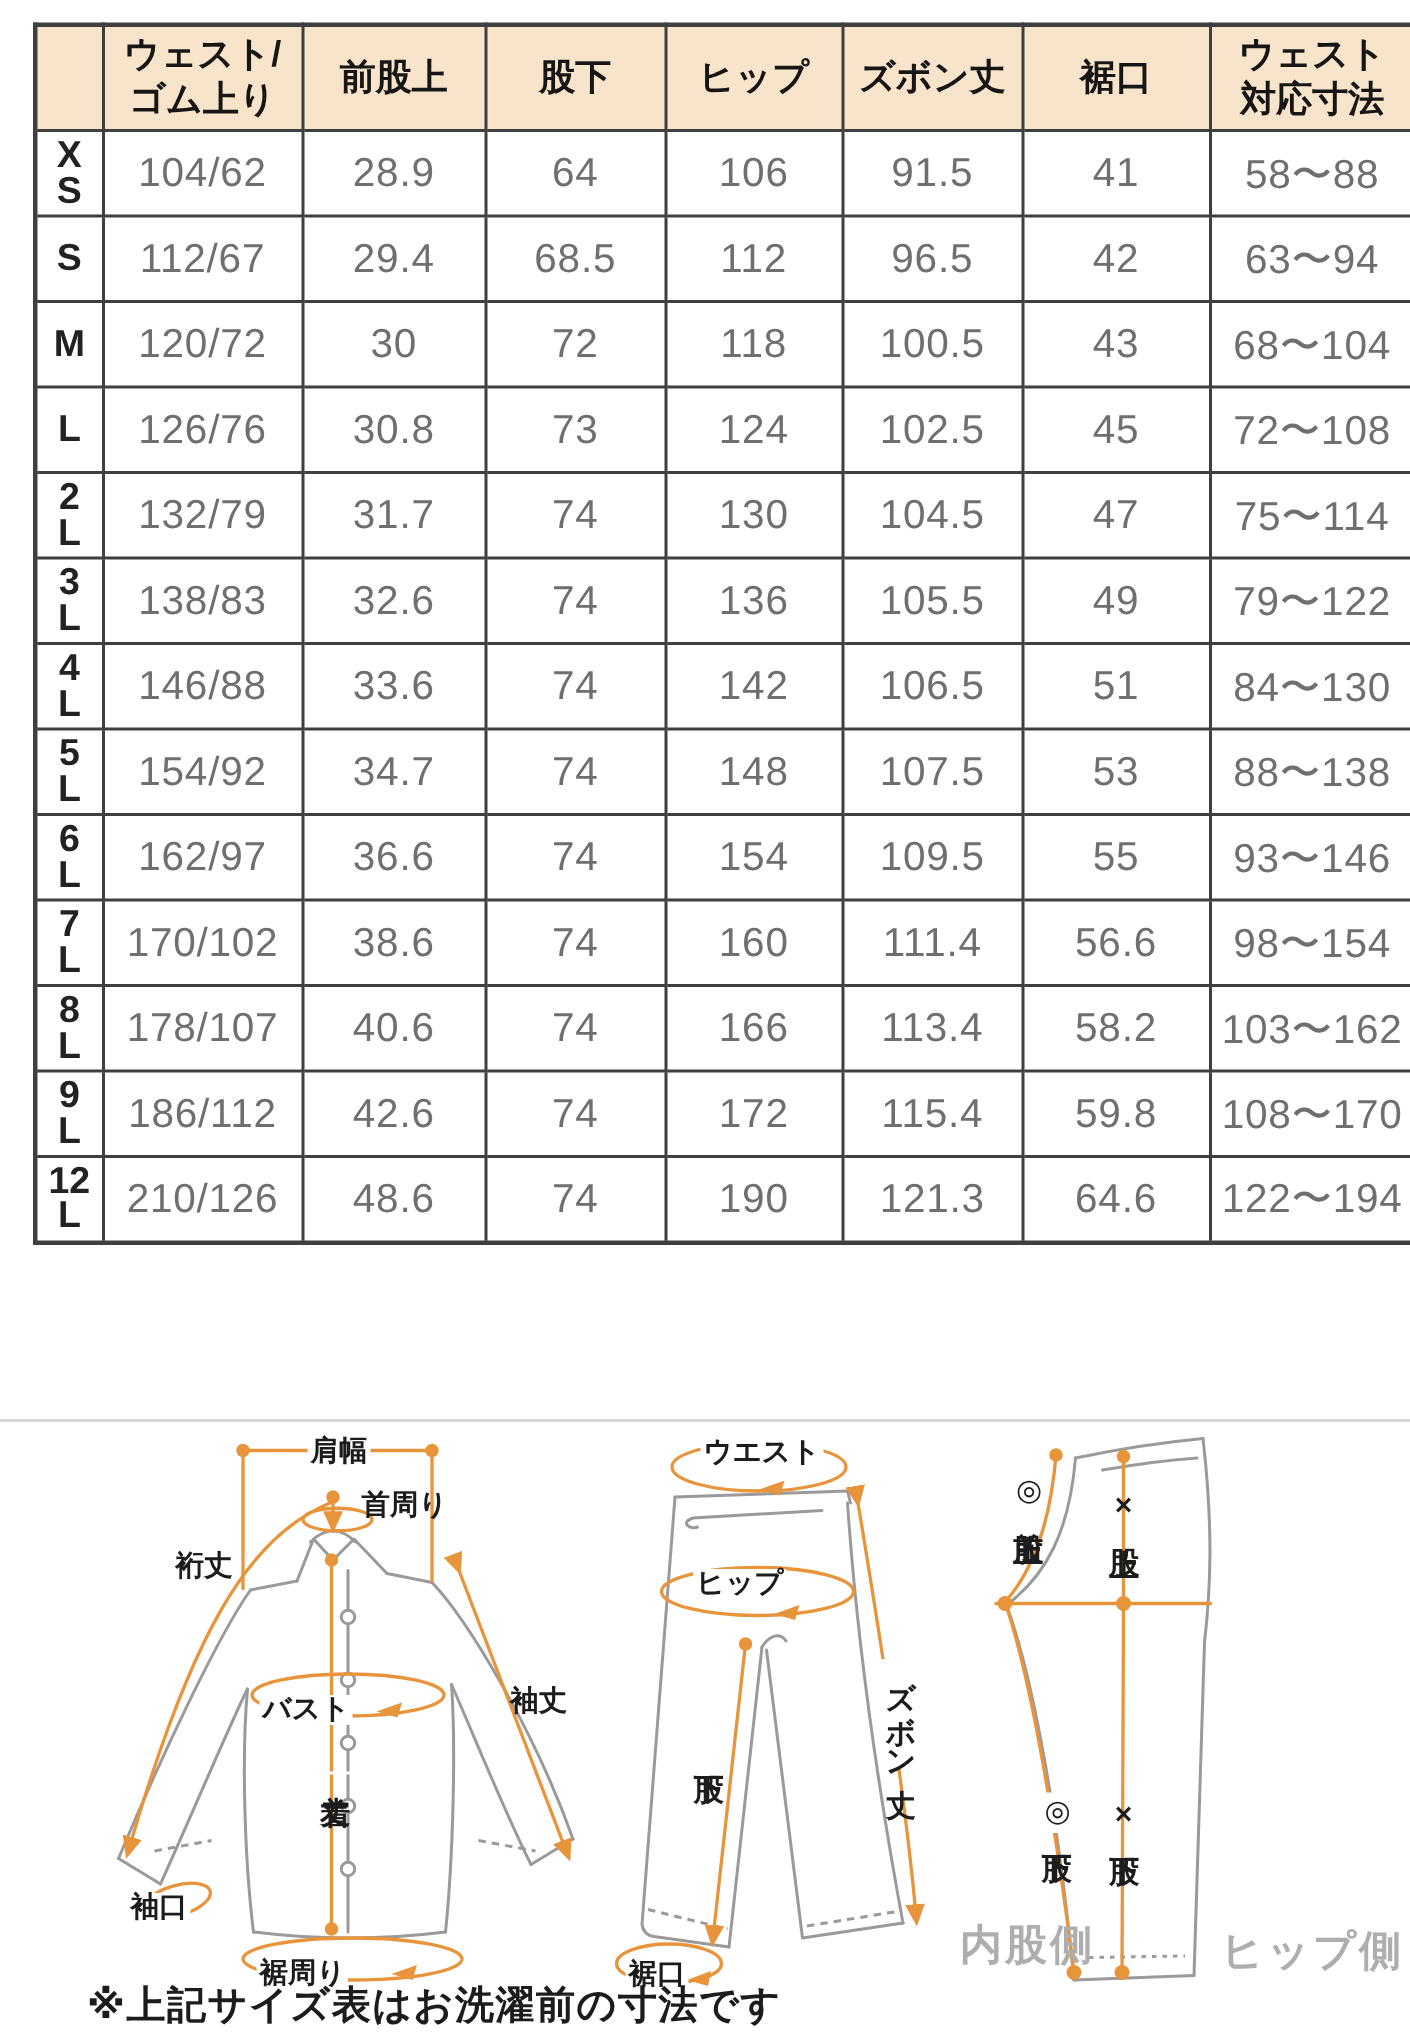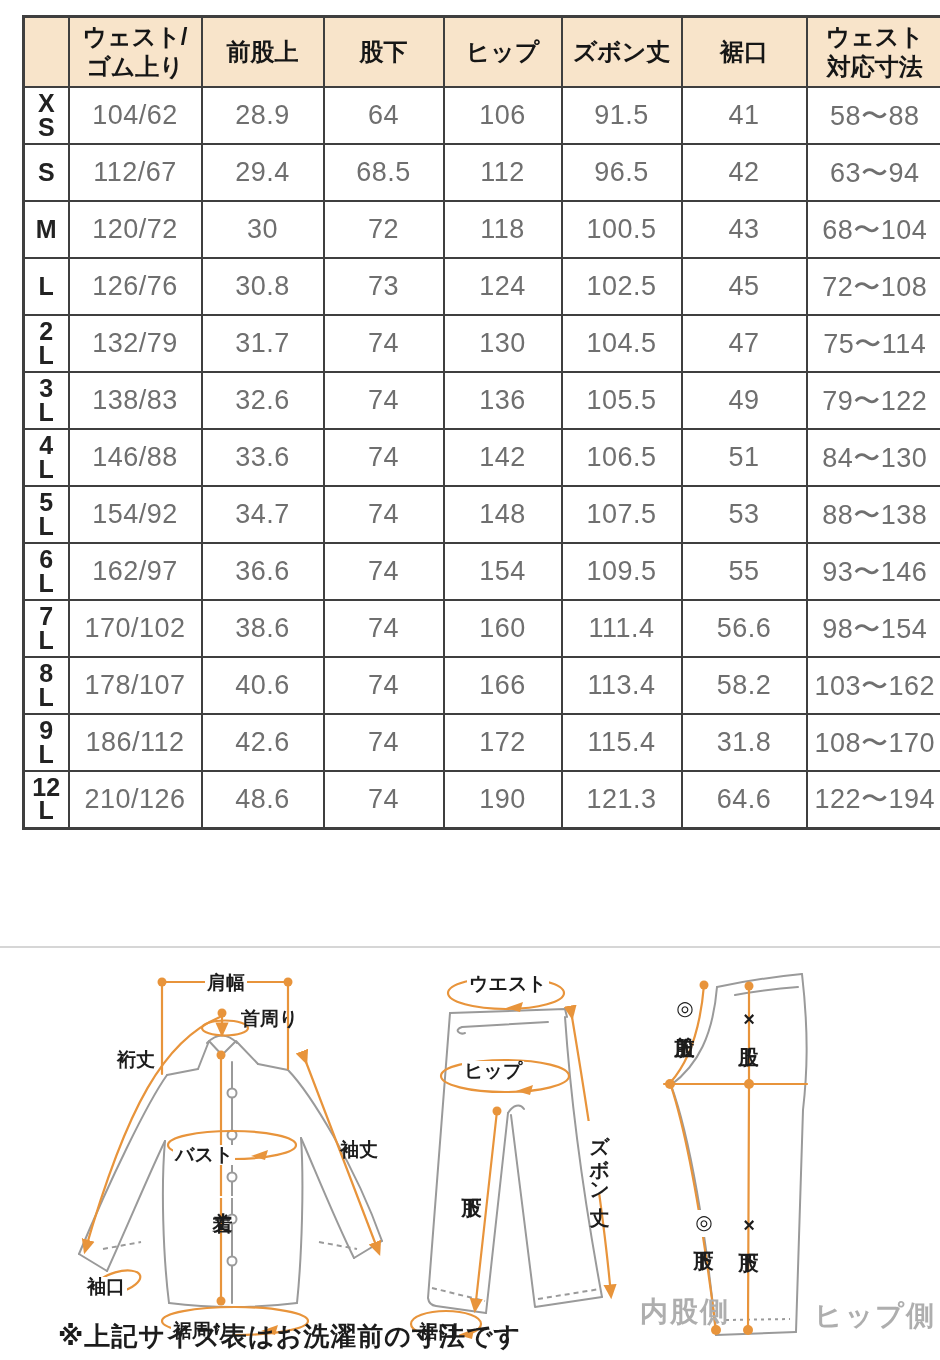--- a/index.html
+++ b/index.html
@@ -35,21 +35,21 @@
   #size-table tbody tr{height:57px;}
   #size-table tbody th{
     color:#222;font-size:25px;font-weight:700;line-height:0.95;white-space:pre-line;
   }
   #size-table tbody td{
     color:var(--data-text);font-size:27px;font-weight:400;letter-spacing:0.5px;
   }
   
   .separator{position:absolute;left:0;top:946px;width:940px;height:2px;background:#d6d6d6;z-index:1;}
   
-  .diagram{position:absolute;z-index:2;margin-top:15px;}
+  .diagram{position:absolute;z-index:2;}
   #d-shirt{left:55px;top:950px;width:350px;height:375px;}
   #d-front{left:405px;top:950px;width:255px;height:380px;}
   #d-side{left:640px;top:950px;width:300px;height:380px;}
   .diagram svg{position:absolute;left:0;top:0;overflow:visible;}
   .g{stroke:var(--outline);stroke-width:2;fill:none;stroke-linecap:round;stroke-linejoin:round;}
   .gd{stroke:var(--outline);stroke-width:2;fill:none;stroke-dasharray:5 4;}
   .gf{fill:#fff;stroke:var(--outline);stroke-width:2;}
   .o{stroke:var(--accent);stroke-width:2.2;fill:none;stroke-linecap:round;}
   .od{fill:var(--accent);stroke:none;}
   .dlabel{
@@ -213,21 +213,21 @@
         <td>103〜162</td>
       </tr>
       <tr>
         <th>9
 L</th>
         <td>186/112</td>
         <td>42.6</td>
         <td>74</td>
         <td>172</td>
         <td>115.4</td>
-        <td>31.8</td>
+        <td>59.8</td>
         <td>108〜170</td>
       </tr>
       <tr>
         <th>12
 L</th>
         <td>210/126</td>
         <td>48.6</td>
         <td>74</td>
         <td>190</td>
         <td>121.3</td>

